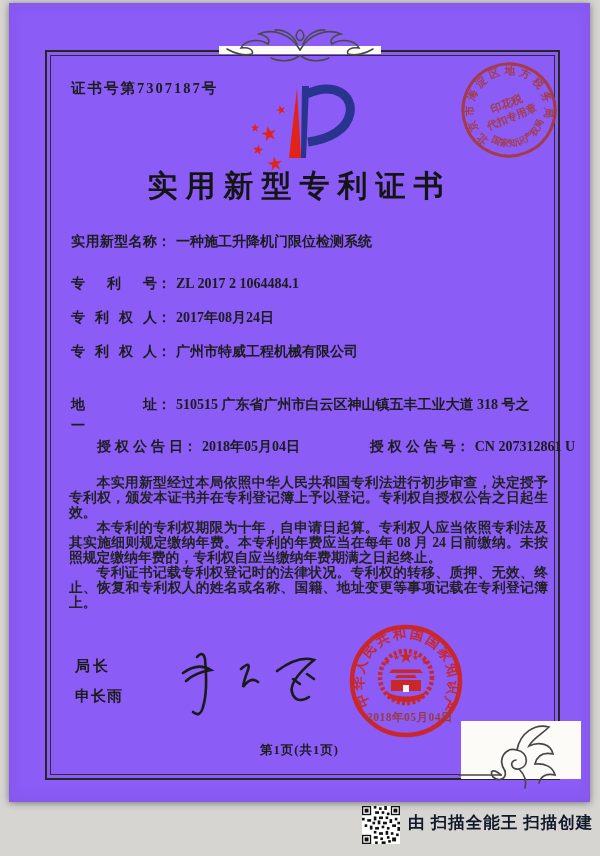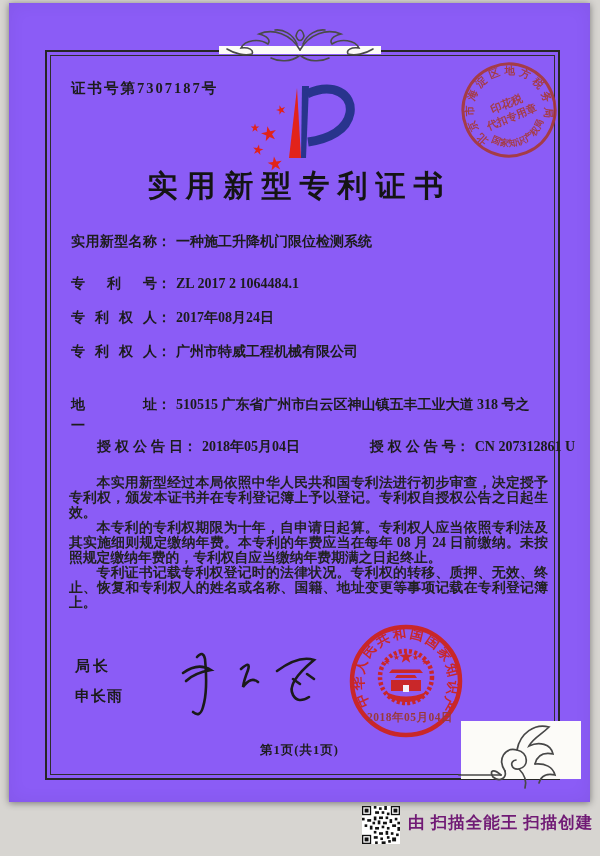--- a/index.html
+++ b/index.html
@@ -44,21 +44,21 @@
   .director{position:absolute;left:66px;top:654px;font-size:15px;font-weight:700;letter-spacing:3px;}
   .director-name{position:absolute;left:66px;top:684px;font-size:15px;font-weight:700;letter-spacing:1px;}
   .autograph{position:absolute;left:150px;top:640px;}
   .corner-patch{position:absolute;left:452px;top:718px;width:120px;height:58px;background:#fcfbf8;}
   .flourish{position:absolute;left:448px;top:710px;}
   .seal{position:absolute;left:331px;top:612px;}
   .page-num{position:absolute;left:0;top:739px;width:100%;text-align:center;font-size:12.5px;font-weight:600;letter-spacing:1px;}
   .qr{position:absolute;left:362px;top:806px;}
   .scan-credit{
     position:absolute;left:408px;top:812px;font-size:16.5px;font-weight:700;
-    color:#701a75;letter-spacing:1px;
+    color:#0f172a;letter-spacing:1px;
   }
   svg text{font-family:"Liberation Serif","DejaVu Serif",serif;}
 </style>
 </head>
 <body>
 
 <div class="page">
 
   <div class="frame">
     <div class="frame-inner"></div>

